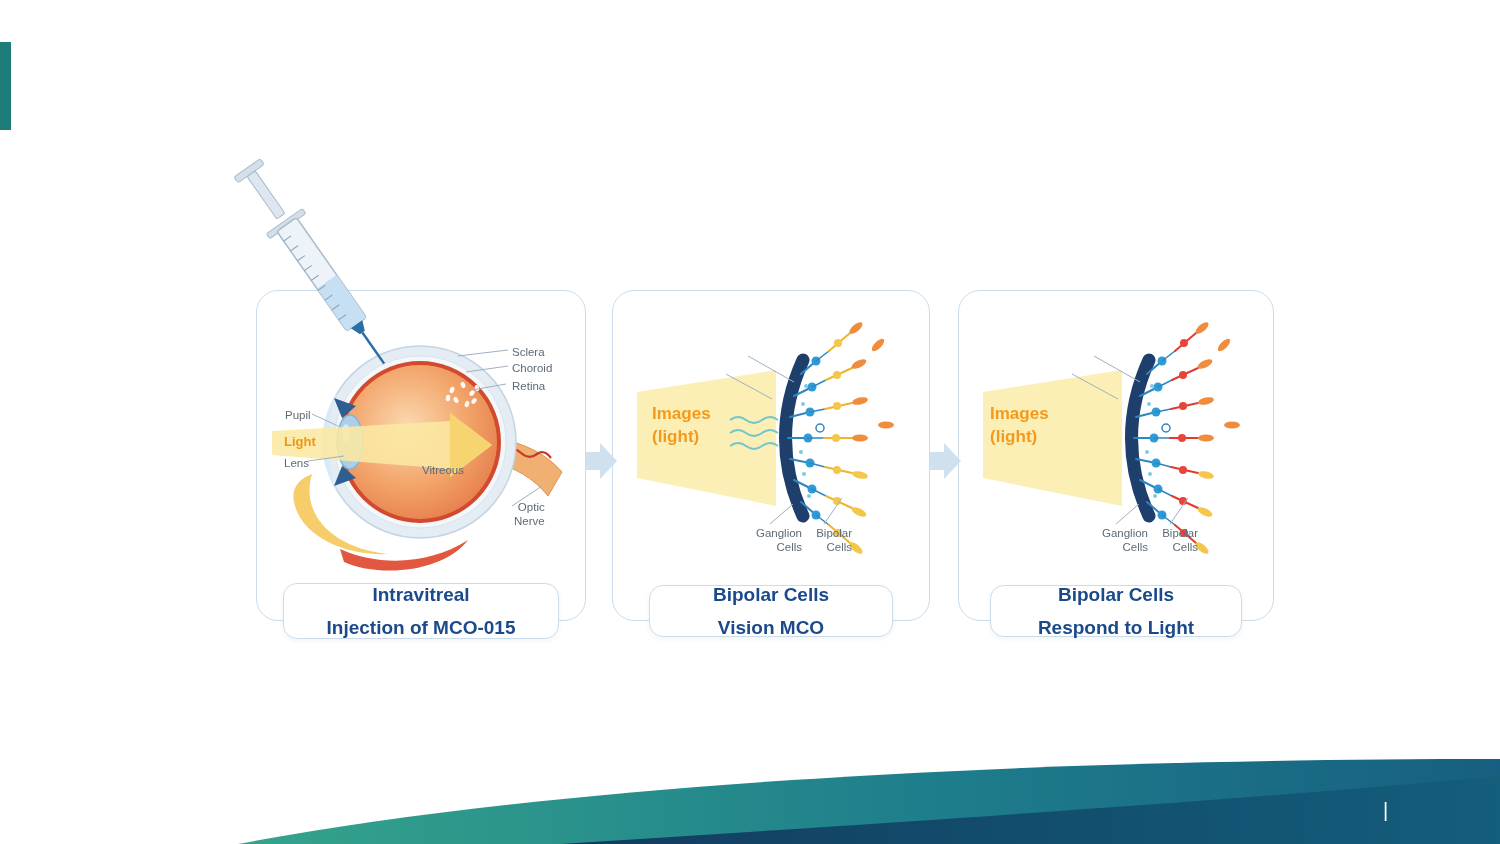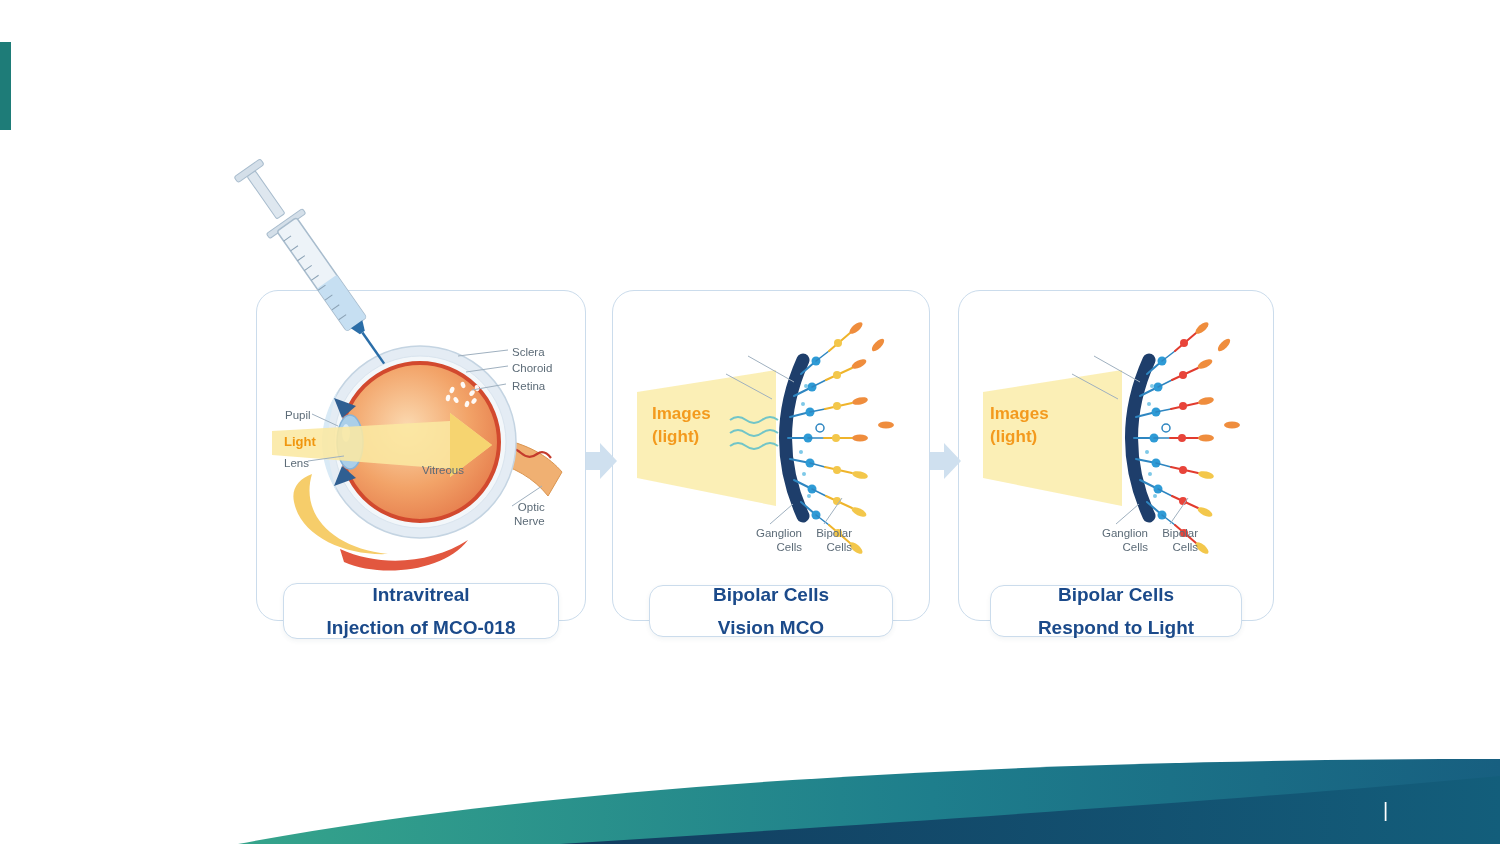--- a/index.html
+++ b/index.html
@@ -282,21 +282,21 @@
     <span style="display:block">Ganglion</span>
     <span style="display:block">Cells</span>
   </div>
   <div class="cell-lbl" style="left:1142px;top:526px;width:56px">
     <span style="display:block">Bipolar</span>
     <span style="display:block">Cells</span>
   </div>
 
   <div class="pill" style="left:283px;top:583px;width:276px;height:56px">
     <span>Intravitreal</span>
-    <span>Injection of MCO-018</span>
+    <span>Injection of MCO-015</span>
   </div>
   <div class="pill" style="left:649px;top:585px;width:244px;height:52px">
     <span>Bipolar Cells</span>
     <span>Vision MCO</span>
   </div>
   <div class="pill" style="left:990px;top:585px;width:252px;height:52px">
     <span>Bipolar Cells</span>
     <span>Respond to Light</span>
   </div>
 

